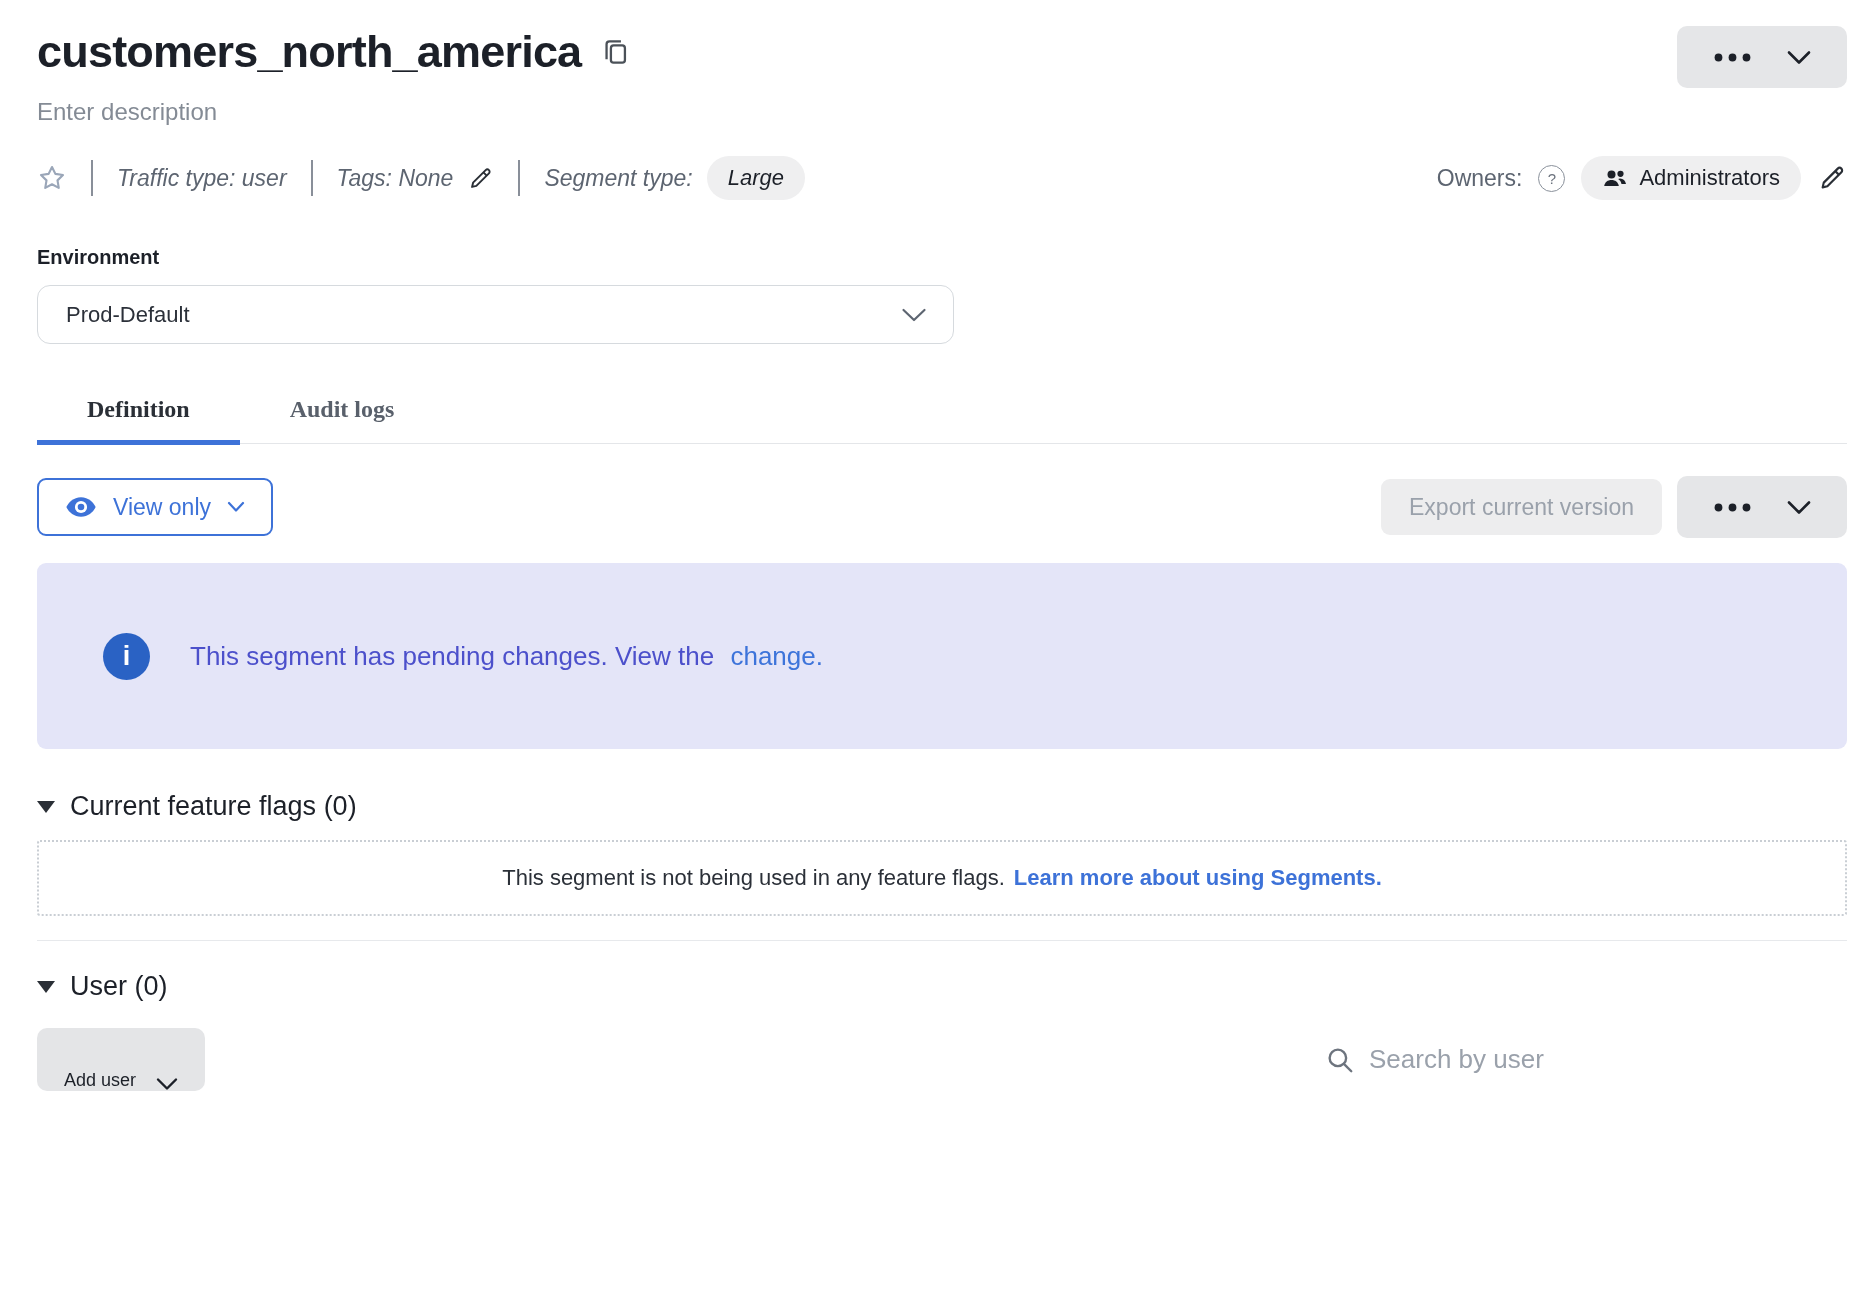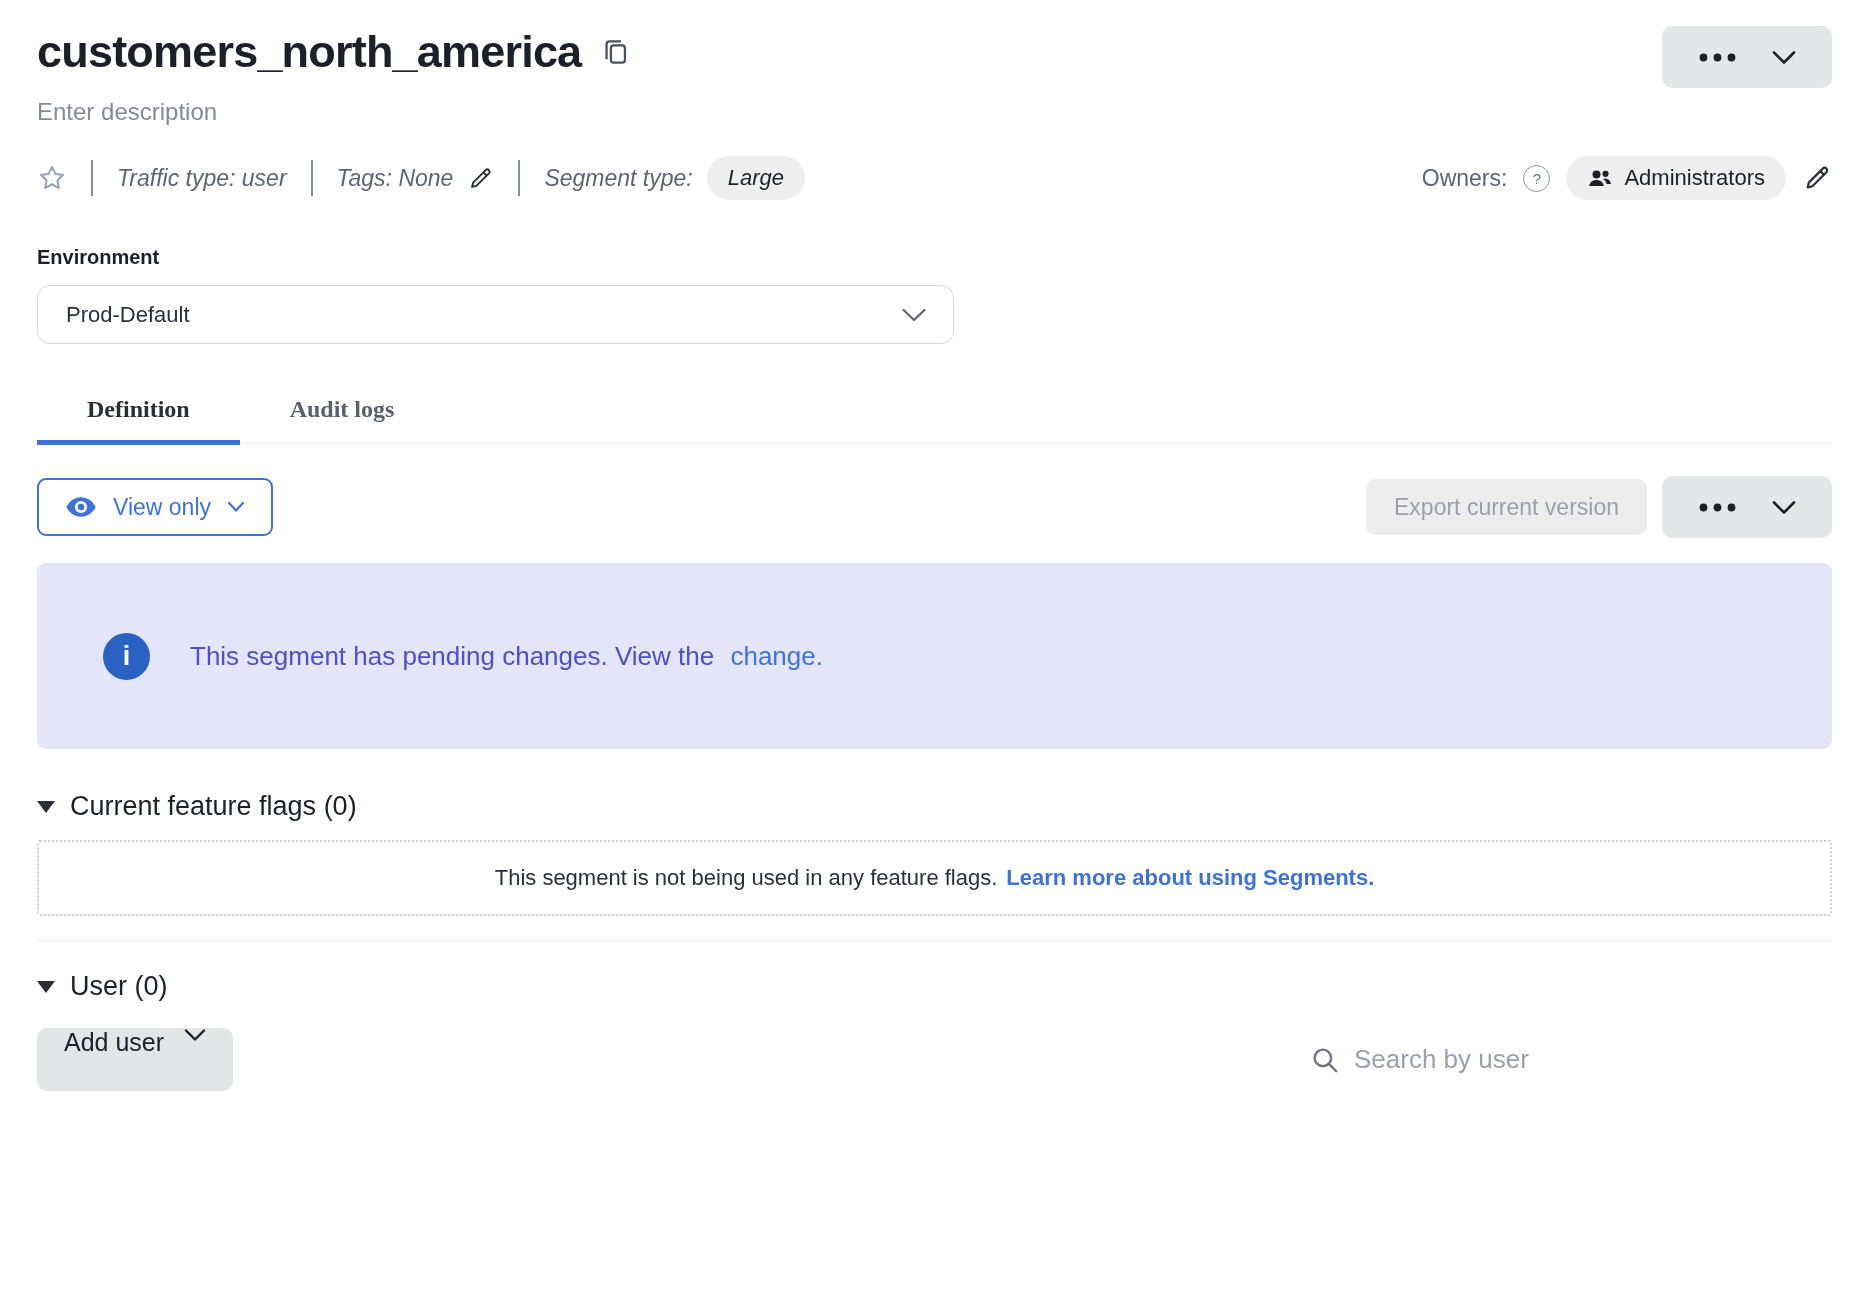--- a/index.html
+++ b/index.html
@@ -1,18 +1,18 @@
 <!DOCTYPE html>
 <html style="--accent-blue: #3d72d8; --banner-bg: #e4e5f8; --banner-text: #4c50cb; --info-icon-bg: #2a62c4;"><head>
 <meta charset="utf-8">
 <style>
   * { margin:0; padding:0; box-sizing:border-box; }
   html,body { width:1864px; height:1304px; background:#ffffff;
     font-family:"Liberation Sans","DejaVu Sans",sans-serif; color:#1c2028; }
-  .page { padding:26px 32px 0 37px; }
+  .page { padding:26px 17px 0 37px; }
 
   
   .header-row { display:flex; align-items:flex-start; justify-content:space-between; }
   .title-wrap { display:flex; align-items:center; gap:20px; }
   h1.title { font-size:45px; font-weight:700; letter-spacing:-0.8px; color:#1c2028; }
   .icon-btn { background:none; border:none; cursor:pointer; display:inline-flex; align-items:center; }
   .menu-btn { width:170px; height:62px; background:#e5e6e8; border:none; border-radius:10px;
     display:flex; align-items:center; justify-content:center; gap:36px; cursor:pointer; }
   .description { margin-top:10px; font-size:24px; color:#848b95; }
 
@@ -65,21 +65,21 @@
   .section-title { font-size:27px; color:#1c2028; }
   .sec-ff { margin-top:42px; }
   .dotted-box { margin-top:18px; border:2px dotted #c9ced4; border-radius:3px; height:76px;
     display:flex; align-items:center; justify-content:center; font-size:22px; color:#2b3038; }
   .dotted-box .bold-link { font-weight:700; color:var(--accent-blue,#3d72d8); text-decoration:none; cursor:pointer; }
   .gap-link { margin-left:9px; }
   .section-divider { margin-top:24px; border:none; border-top:1px solid #e7e9ec; }
   .sec-user { margin-top:30px; }
   .user-controls { margin-top:26px; display:flex; align-items:center; justify-content:space-between; }
   .add-user-btn { height:63px; background:#e4e5e7; border:none; border-radius:10px; padding:0 27px;
-    font-size:25px; color:#1c2028; display:inline-flex; align-items:flex-start; gap:20px; cursor:pointer; }
+    font-size:18px; color:#1c2028; display:inline-flex; align-items:flex-end; gap:20px; cursor:pointer; }
   .search-wrap { display:flex; align-items:center; gap:14px; width:522px; }
   .search-input { border:none; outline:none; background:transparent; font-size:26px; color:#2b3039;
     width:100%; font-family:inherit; }
   .search-input::placeholder { color:#9aa1ab; }
   .dotted-box-2 { margin-top:32px; }
 
   svg { display:block; }
 </style>
 </head>
 <body>

